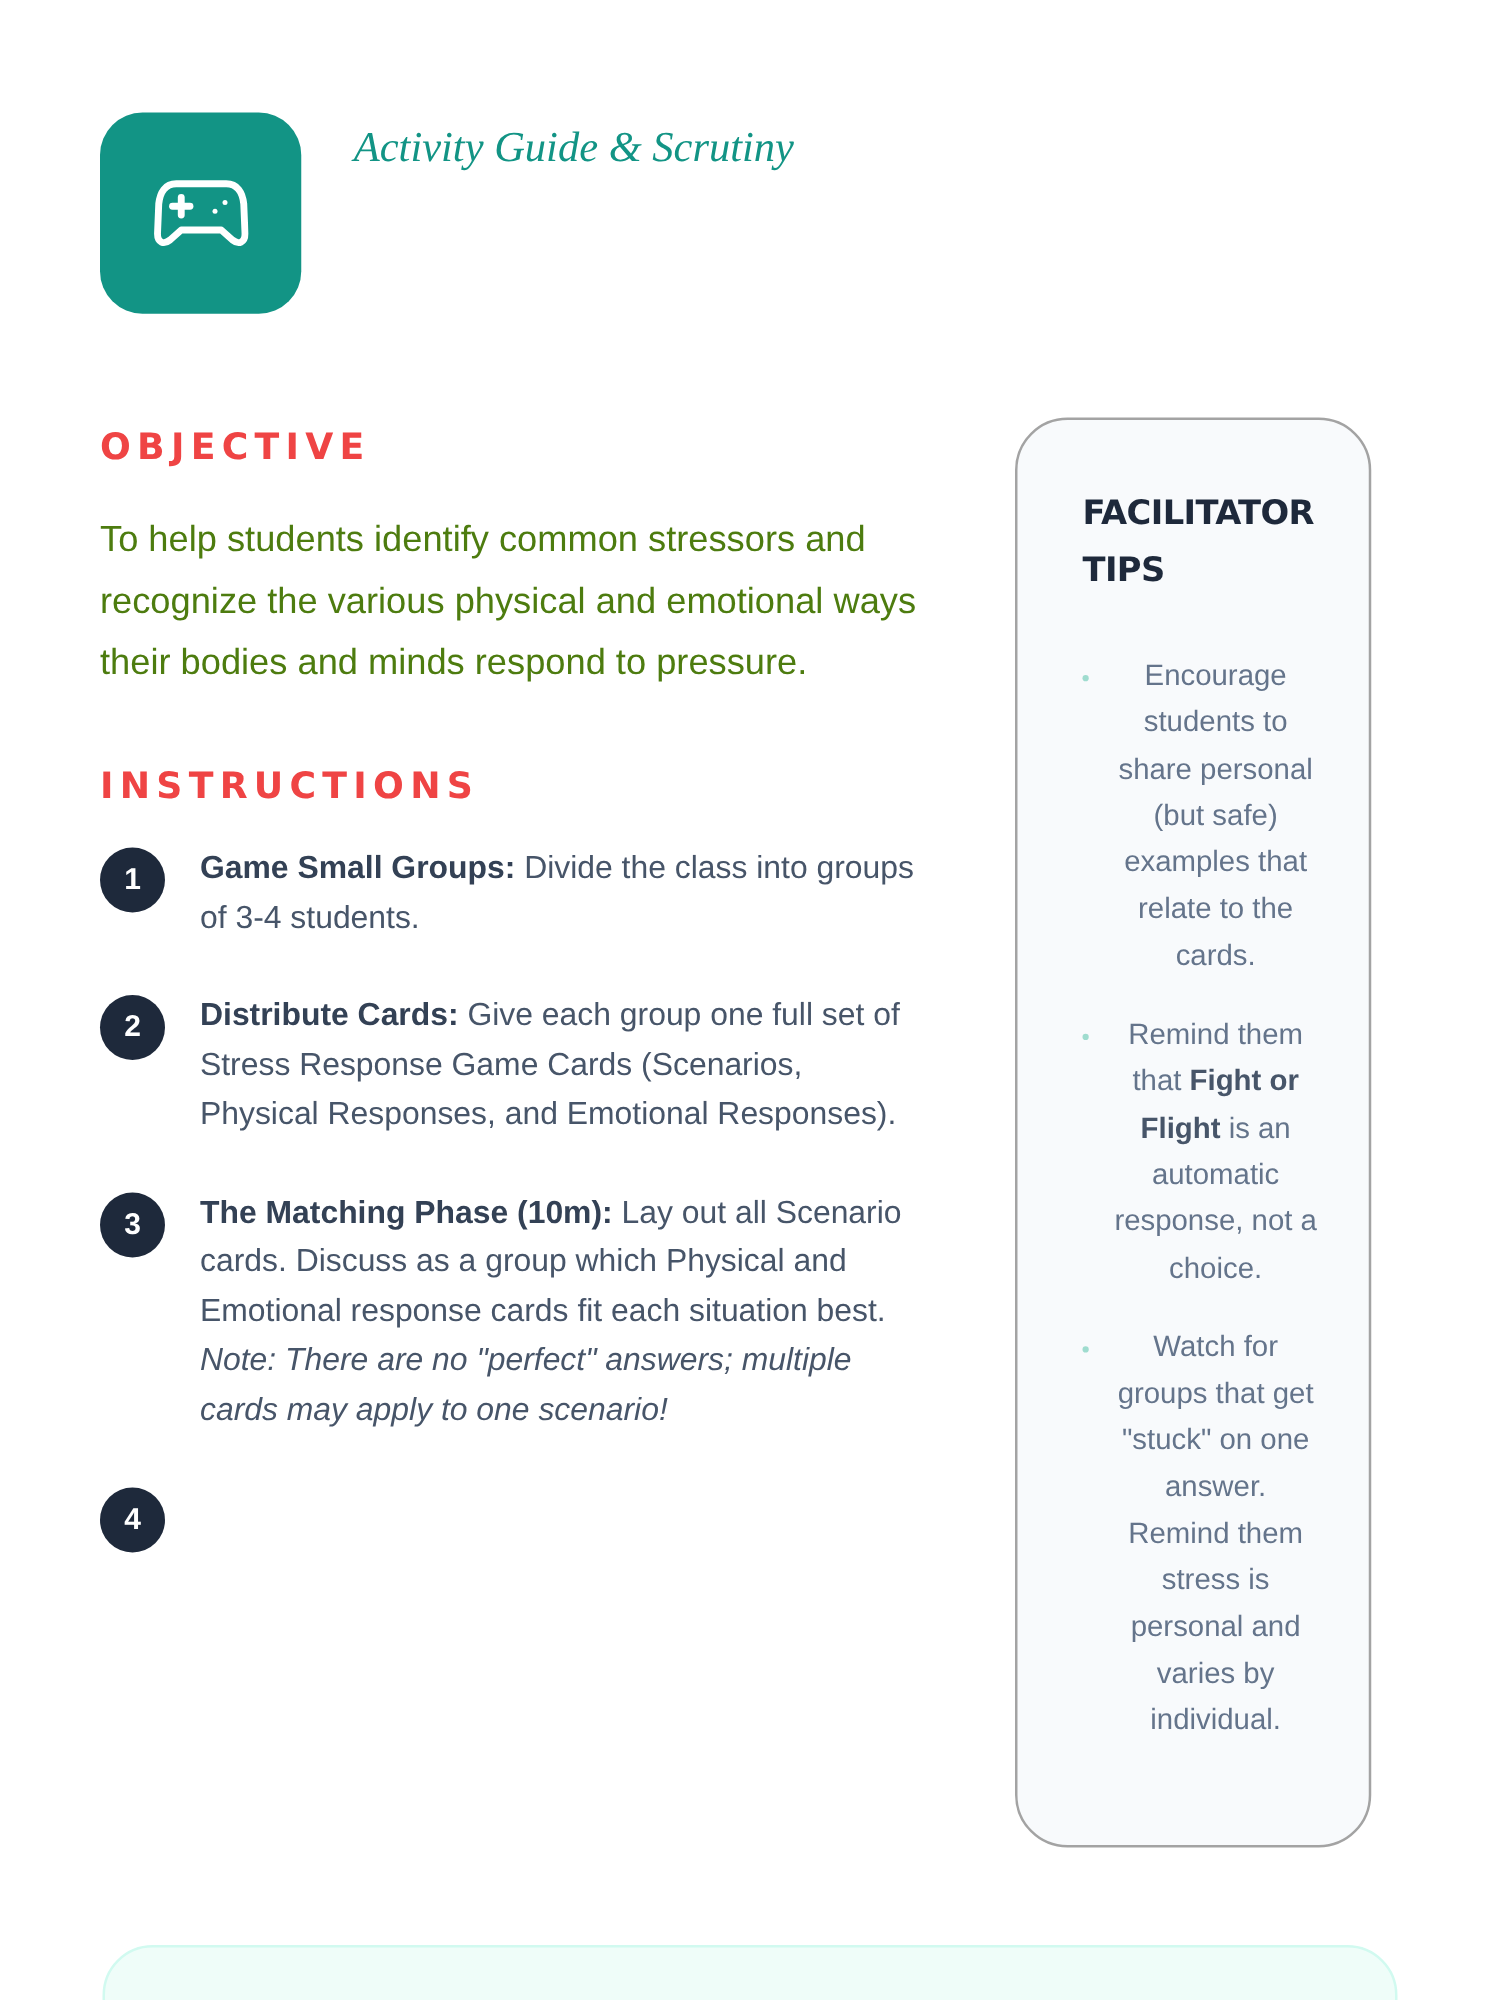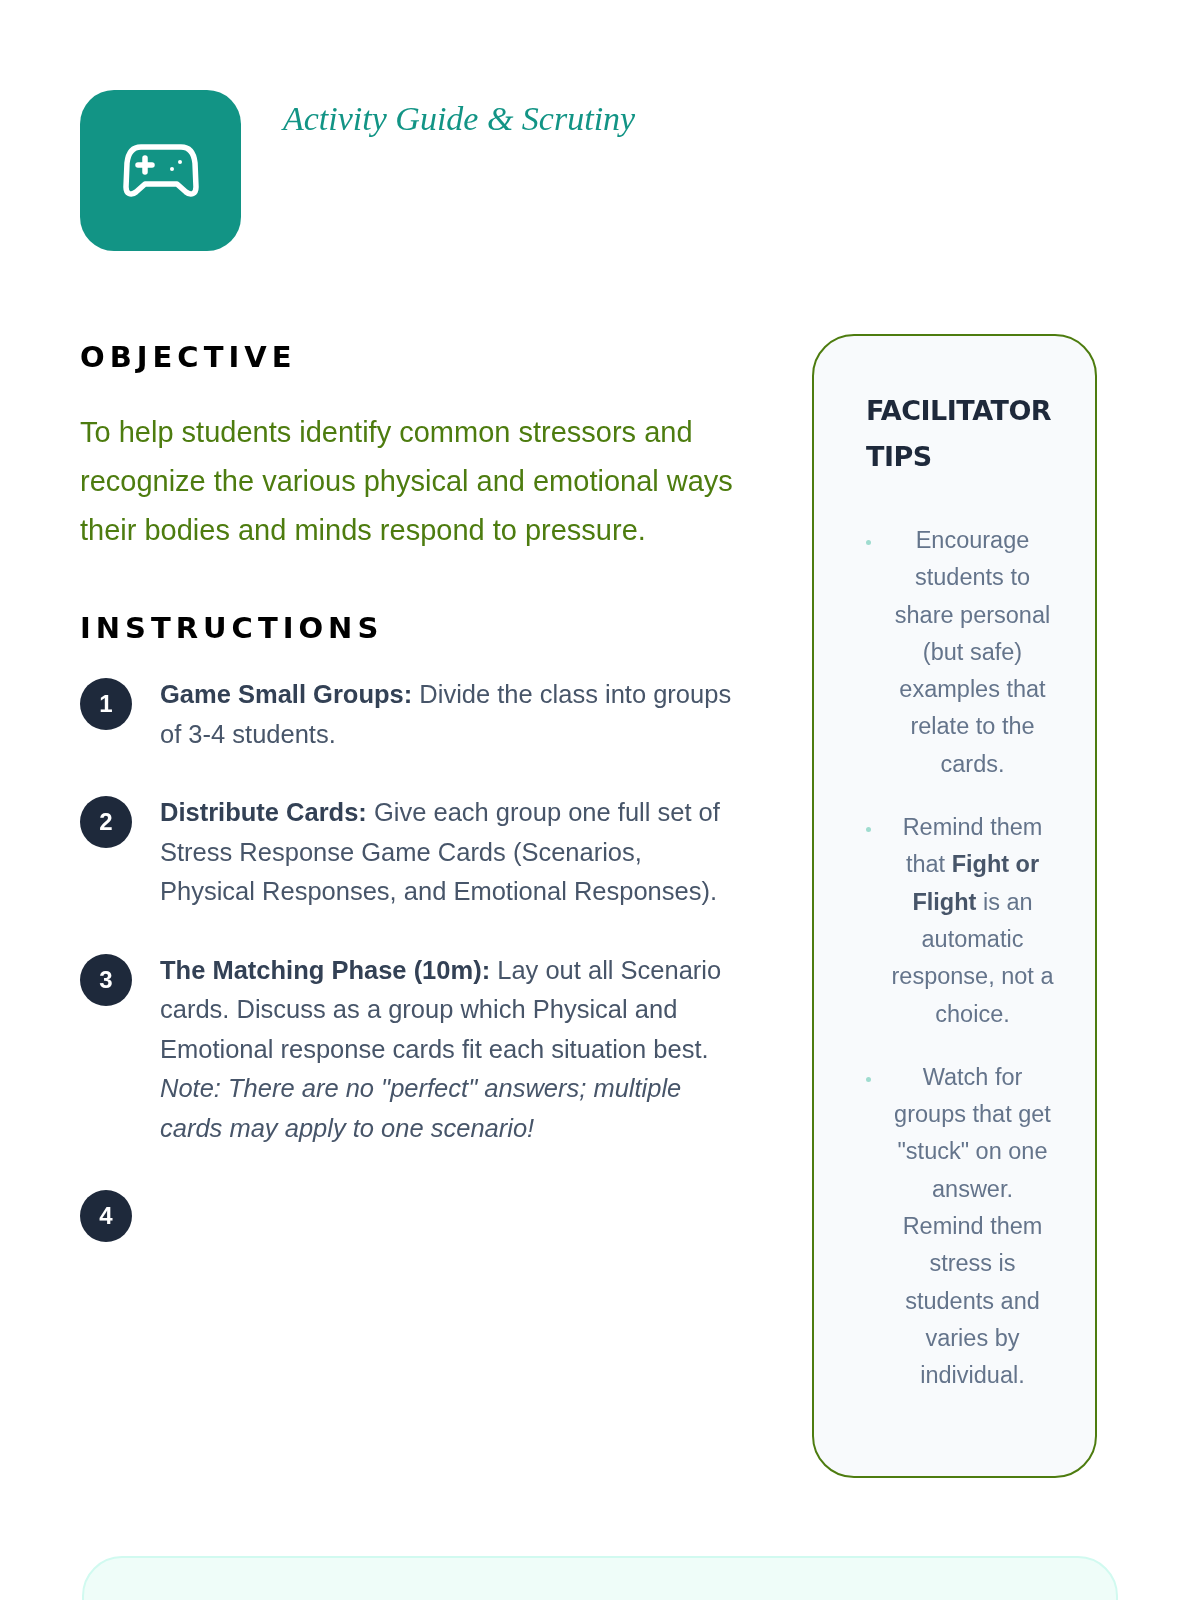--- a/index.html
+++ b/index.html
@@ -18,40 +18,40 @@
       -webkit-text-stroke: 1.5px #0f172a;
     }
     .subtitle {
       font-family: Liberation Serif, serif; font-style: italic; font-size: 34px;
       color: #129485; margin-top: 16px;
     }
 
     .main { position: absolute; left: 80px; top: 340px; width: 680px; }
     .section-heading {
       font-family: "DejaVu Sans", sans-serif; font-weight: 700; font-size: 29px;
-      letter-spacing: 5px; color: #000000; text-transform: uppercase;
+      letter-spacing: 5px; color: #ef4444; text-transform: uppercase;
     }
     .objective-text {
       margin-top: 34px; font-size: 29px; line-height: 49px; color: #4d7c0f; width: 660px;
     }
     .instr-heading { margin-top: 56px; }
     .steps { list-style: none; margin-top: 30px; }
     .step { display: flex; align-items: flex-start; margin-bottom: 39px; }
     .step-num {
       flex: 0 0 52px; width: 52px; height: 52px; border-radius: 50%;
       background: #1e293b; color: #ffffff; font-weight: 700; font-size: 24px;
       display: flex; align-items: center; justify-content: center; margin-top: 3px;
     }
     .step-body { margin-left: 28px; font-size: 25.5px; line-height: 39.5px; color: #475569; width: 580px; }
     .step-body b { color: #334155; font-weight: 700; }
     .step-body i { font-style: italic; }
 
     .tips {
       position: absolute; left: 812px; top: 334px; width: 285px; height: 1144px;
-      background: #f8fafc; border: 2px solid #4d7c0f; border-radius: 42px;
+      background: #f8fafc; border: 2px solid #a3a3a3; border-radius: 42px;
       padding: 52px 40px 0 52px;
     }
     .tips-title {
       font-family: "DejaVu Sans", sans-serif; font-weight: 700; font-size: 27px; line-height: 46px;
       color: #1e293b; letter-spacing: -0.5px;
     }
     .tips-list { list-style: none; margin-top: 42px; }
     .tip { display: flex; align-items: flex-start; margin-bottom: 26px; }
     .tip-dot {
       flex: 0 0 5px; width: 5px; height: 5px; border-radius: 50%; background: #9fdccf;
@@ -117,18 +117,18 @@
     <li class="tip">
       <span class="tip-dot"></span>
       <span class="tip-text"><span>Encourage students to share personal (but safe) examples that relate to the cards.</span></span>
     </li>
     <li class="tip">
       <span class="tip-dot"></span>
       <span class="tip-text"><span>Remind them that </span><b>Fight or Flight</b><span> is an automatic response, not a choice.</span></span>
     </li>
     <li class="tip">
       <span class="tip-dot"></span>
-      <span class="tip-text"><span>Watch for groups that get "stuck" on one answer. Remind them stress is students and varies by individual.</span></span>
+      <span class="tip-text"><span>Watch for groups that get "stuck" on one answer. Remind them stress is personal and varies by individual.</span></span>
     </li>
   </ul>
 </aside>
 
 <div class="footer-box"></div>
 
 </body></html>

